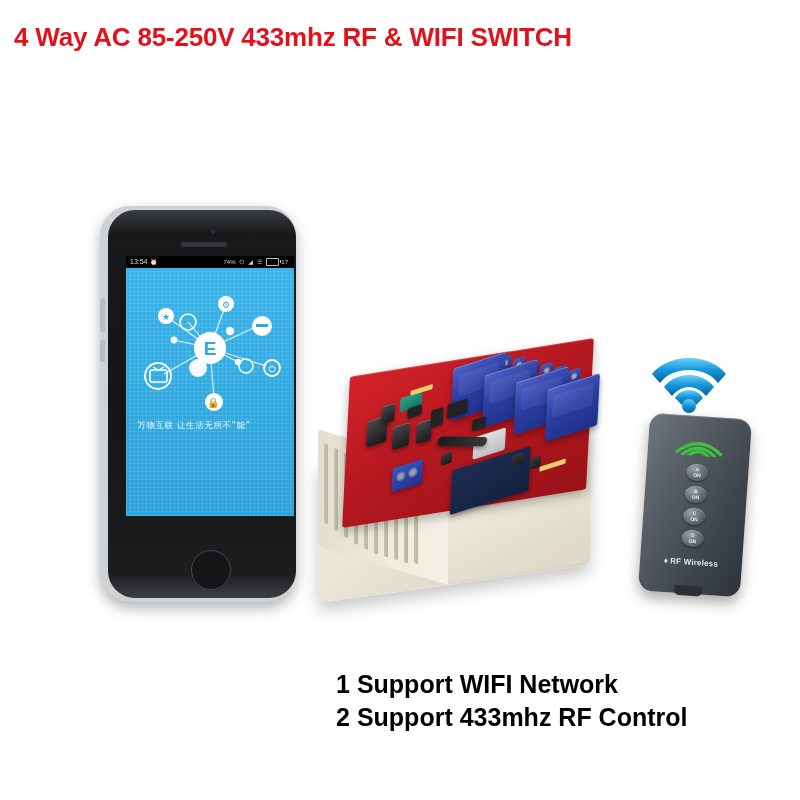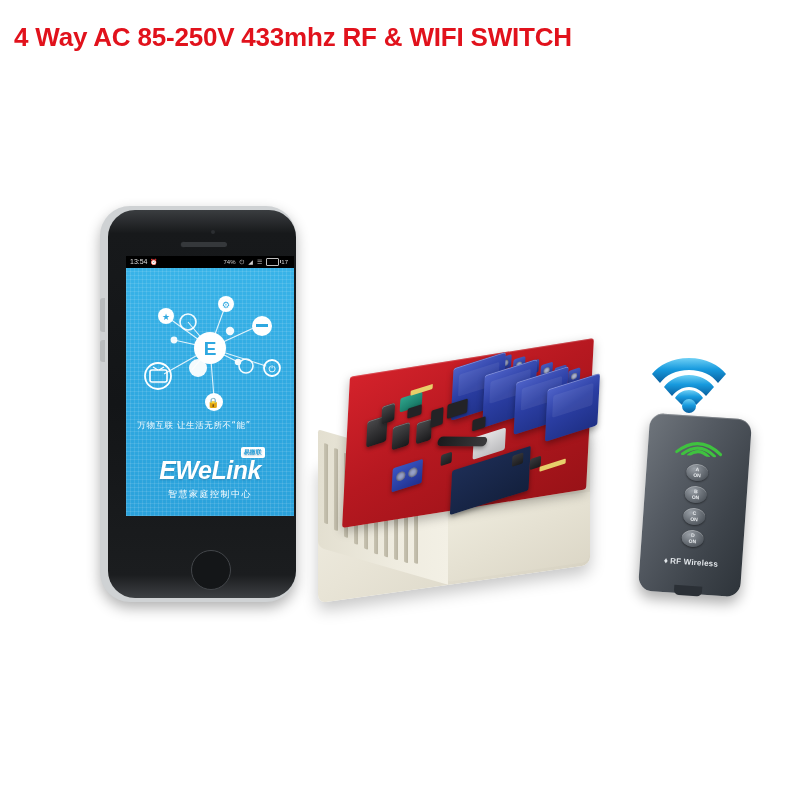--- a/index.html
+++ b/index.html
@@ -322,27 +322,20 @@
           <rect x="24" y="96" width="17" height="12" rx="2" fill="none" stroke="#ffffff" stroke-width="1.6"></rect>
           <line x1="27" y1="93" x2="32" y2="96" stroke="#ffffff" stroke-width="1.3"></line>
           <line x1="38" y1="93" x2="33" y2="96" stroke="#ffffff" stroke-width="1.3"></line>
 
           <circle cx="88" cy="128" r="9" fill="#ffffff"></circle>
           <text x="88" y="132" text-anchor="middle" font-size="10" fill="#2fa8e0">🔒</text>
         </svg>
 
         <div id="phone-tagline">万物互联 让生活无所不“能”</div>
 
-        <div id="brand-block">
-          <div id="brand-logo">
-            <span>EWeLink</span>
-            <span id="brand-badge">易微联</span>
-          </div>
-          <div id="brand-sub">智慧家庭控制中心</div>
-        </div>
       </div>
 
       <div id="phone-home"></div>
     </div>
   </div>
 </div>
 
 <div id="board-wrap">
 
   <div id="case-body"></div>
@@ -445,13 +438,19 @@
     </div>
 
     <div id="remote-footer">
       <span class="wf">♦</span><span>RF Wireless</span>
     </div>
     <div id="remote-bottom-tab"></div>
   </div>
 </div>
 
 <div id="feature-list">
+  <div class="feature-row">
+    <span class="feature-num">1</span><span>Support WIFI Network</span>
+  </div>
+  <div class="feature-row">
+    <span class="feature-num">2</span><span>Support 433mhz RF Control</span>
+  </div>
 </div>
 
 </body></html>

